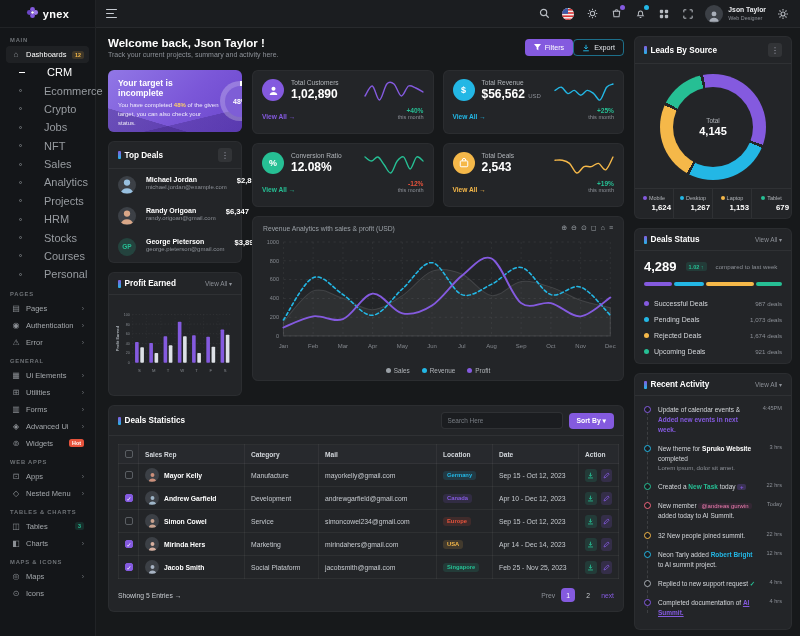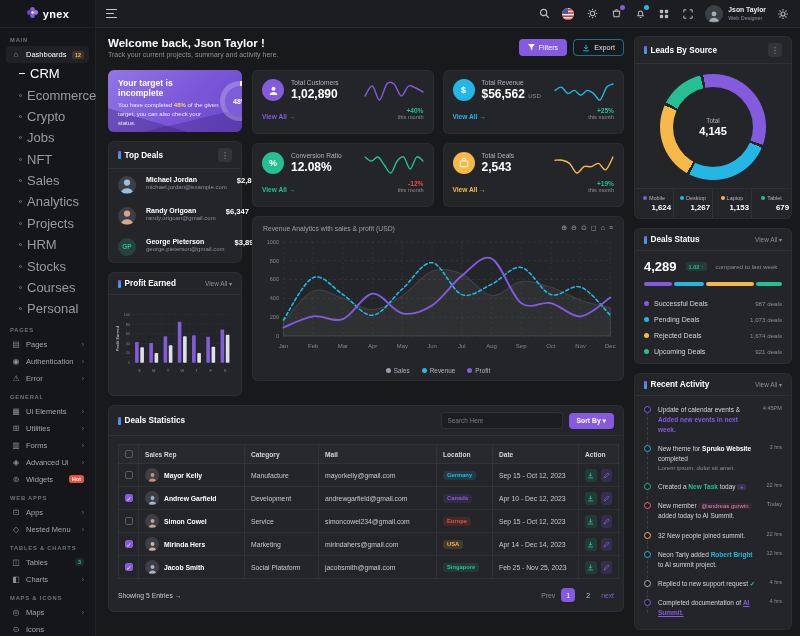--- a/index.html
+++ b/index.html
@@ -22,21 +22,21 @@
 .sec-label{font-size:5.8px;color:#6f7377;letter-spacing:.8px;margin:7px 4px 3px;font-weight:bold}
 .side-item{display:flex;align-items:center;gap:5px;padding:4px 5px;border-radius:4px;
   color:#a3a7ab;font-size:7.5px;cursor:pointer}
 .side-item .ico{width:10px;font-size:8px;color:#8b8f94;text-align:center;flex:none}
 .side-item .chev{margin-left:auto;font-size:7px;color:#6f7377}
 .side-item.active{background:rgba(255,255,255,.05);color:#fff}
 .sbadge{font-size:5.4px;padding:1px 3px;border-radius:2.5px;font-weight:bold;margin-left:auto}
 .b-warn{background:rgba(245,184,73,.15);color:var(--warning)}
 .b-danger{background:var(--danger);color:#fff}
 .b-success{background:rgba(38,191,148,.15);color:var(--success)}
-.child{display:flex;align-items:center;gap:5px;padding:3.2px 4px 3.2px 13px;color:#989ca1;font-size:13px;cursor:pointer}
+.child{display:flex;align-items:center;gap:22px;padding:3.2px 4px 3.2px 13px;color:#989ca1;font-size:11px;cursor:pointer}
 .child .blt{width:3px;height:3px;border:1px solid #6f7377;border-radius:50%;flex:none}
 .child.active{color:#fff}
 .child.active .blt{border:none;width:6px;height:1.2px;background:#fff;border-radius:0}
 
 
 .topbar{margin-left:96px;height:28px;background:#1b1d20;border-bottom:1px solid var(--border);
   display:flex;align-items:center;padding:0 10px;gap:8px}
 .burger{display:flex;flex-direction:column;gap:2.5px;cursor:pointer}
 .burger span{display:block;width:11px;height:1.5px;background:#c7cbd1;border-radius:1px}
 .burger span:nth-child(2){width:8px}
@@ -50,21 +50,21 @@
 .user-name{font-size:6.8px;font-weight:bold;line-height:1.2}
 .user-role{font-size:5.4px;color:var(--muted)}
 
 
 .content{margin-left:96px;display:flex;gap:10px;padding:8px 8px 0 12px}
 .center{width:516px;flex:none}
 .rail{flex:1;min-width:0;display:flex;flex-direction:column;gap:9px}
 .welcome-row{display:flex;align-items:center;margin:1px 0 12px}
 .welcome{font-size:11.5px;font-weight:bold;margin-bottom:2px;color:#fff}
 .welcome-sub{font-size:7px;color:var(--muted)}
-.actions{margin-left:auto;display:flex;gap:6px}
+.actions{margin-left:auto;display:flex;gap:0}
 .btn-filters{background:var(--primary);color:#fff;font-size:7.2px;padding:4px 9px;border-radius:4px;
   display:flex;gap:4px;align-items:center;border:none;cursor:pointer}
 .btn-export{background:transparent;color:#dfe3e8;font-size:7.2px;padding:3px 8px;border-radius:4px;
   border:1px solid rgba(35,183,229,.55);display:flex;gap:4px;align-items:center;cursor:pointer}
 .row2{display:flex;gap:10px}
 .colA{width:134px;flex:none;display:flex;flex-direction:column;gap:9px}
 .colB{flex:1;display:flex;flex-direction:column;gap:9px}
 
 .card{background:var(--card);border-radius:6px;border:1px solid rgba(255,255,255,.04)}
 .card-h{display:flex;align-items:center;padding:6px 9px;border-bottom:1px solid var(--border)}

